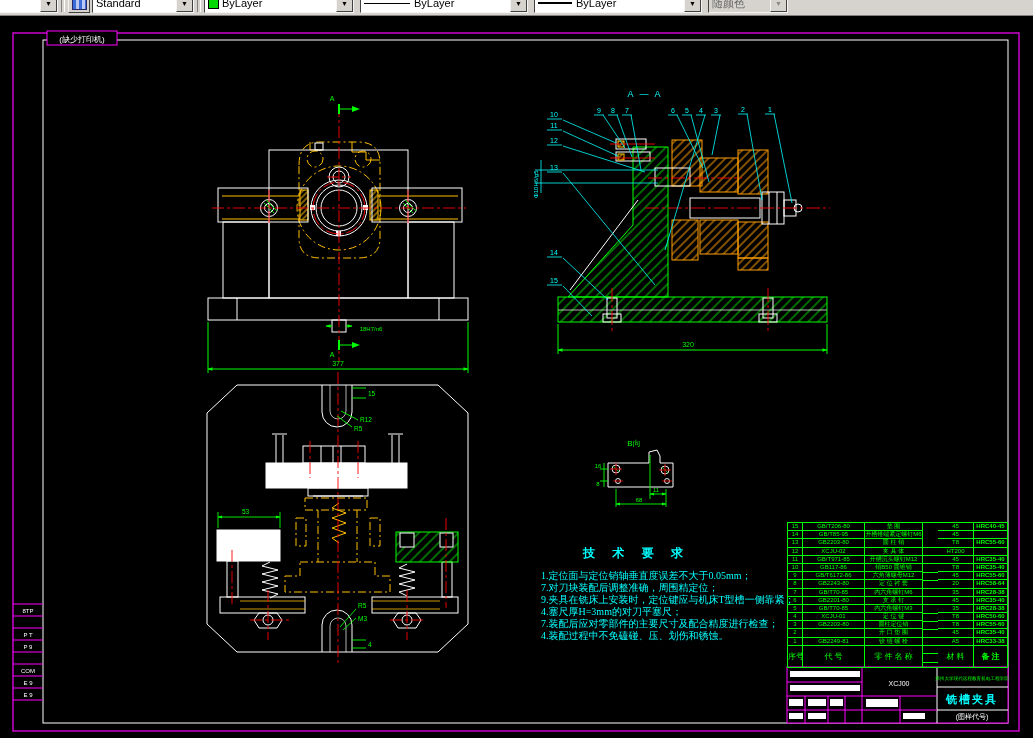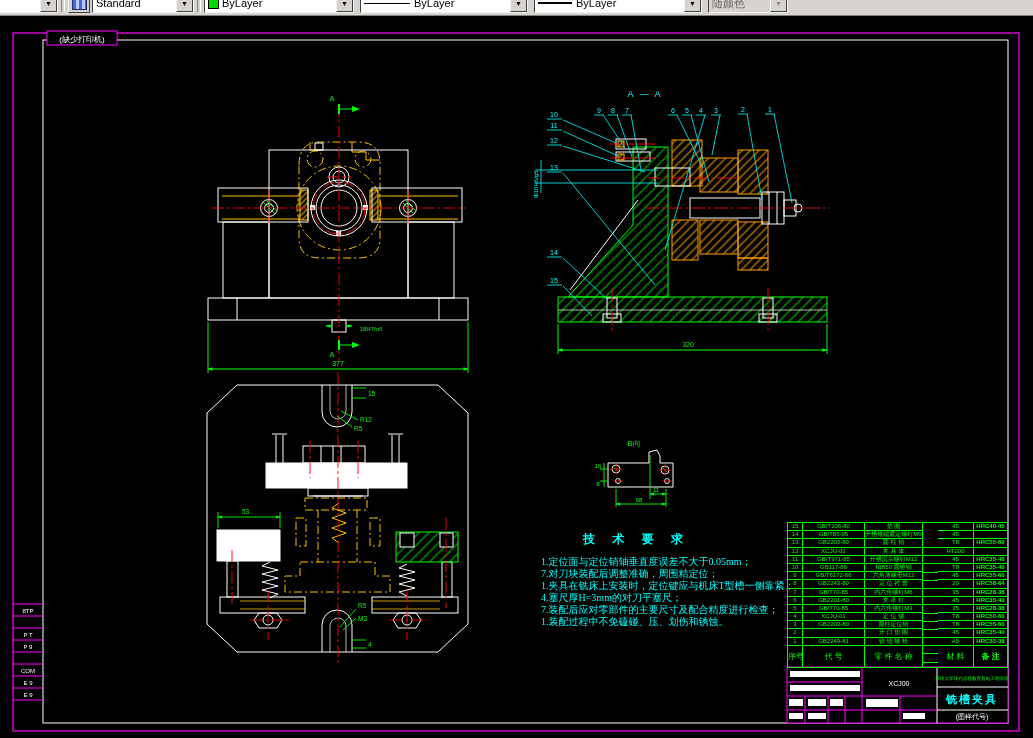--- a/index.html
+++ b/index.html
@@ -18,21 +18,21 @@
   .combo.disabled .combo-btn{color:#8a8a8a;}
   .tbsep{width:2px;height:14px;margin:0 3px 3px 3px;border-left:1px solid #808080;border-right:1px solid #fff;}
   .tbbtn{width:22px;height:20px;margin-bottom:2px;background:#d6d3ce;border:1px solid;
          border-color:#f4f4f4 #404040 #404040 #f4f4f4;display:flex;align-items:center;justify-content:center;padding:0;}
   .tbicon{width:13px;height:12px;border:1px solid #2a2a6a;
           background:repeating-linear-gradient(90deg,#3c6cd8 0 3px,#b8c8f0 3px 6px);}
   .swatch{width:9px;height:9px;background:#00d800;border:1px solid #000;margin-right:3px;flex:none;}
   .lt-line{width:46px;height:1px;background:#000;margin-right:4px;flex:none;}
   .lw-line{width:34px;height:2px;background:#000;margin-right:4px;flex:none;}
   
-  #techreq{position:absolute;left:541px;top:531px;width:252px;color:#00ffff;z-index:3;}
+  #techreq{position:absolute;left:541px;top:545px;width:252px;color:#00ffff;z-index:3;}
   #techreq .tr-title{font-size:12px;font-weight:bold;letter-spacing:7px;margin:0 0 8px 42px;}
   #techreq .tr-line{font-size:10px;line-height:12px;white-space:nowrap;overflow:hidden;font-family:Liberation Serif, serif;}
   
   #ptable{position:absolute;left:787px;top:522px;width:221px;z-index:3;color:#00ff00;
           border:1px solid #00ff00;box-sizing:border-box;}
   .prow{display:flex;height:8.2px;box-sizing:border-box;}
   .prow > span{display:block;box-sizing:border-box;border-right:1px solid #00ff00;border-bottom:1px solid #00ff00;
           font-size:6px;line-height:7px;text-align:center;white-space:nowrap;overflow:hidden;}
   .prow > span:last-child{border-right:none;font-weight:bold;}
   .c0{width:15px;} .c1{width:62px;} .c2{width:58px;} .c3{width:15px;margin-top:24px;} .c4{width:36px;} .c5{width:35px;flex:1;}
@@ -488,24 +488,24 @@
   <text x="972" y="680" fill="#00ff00" font-size="4.6" text-anchor="middle">郑州大学现代远程教育机电工程学院</text>
   <text x="972" y="703" fill="#00ffff" font-size="11" font-weight="bold" text-anchor="middle" letter-spacing="2">铣槽夹具</text>
   <text x="972" y="719" fill="#ffffff" font-size="7" text-anchor="middle">(图样代号)</text>
 </g>
 </svg>
 
 <div id="techreq">
   <div class="tr-title">技 术 要 求</div>
   <div class="tr-line">1.定位面与定位销轴垂直度误差不大于0.05mm；</div>
   <div class="tr-line">7.对刀块装配后调整准确，周围精定位；</div>
-  <div class="tr-line">1.夹具在铣床上安装时，定位键应与机床T型槽一侧靠紧；</div>
+  <div class="tr-line">9.夹具在铣床上安装时，定位键应与机床T型槽一侧靠紧；</div>
   <div class="tr-line">4.塞尺厚H=3mm的对刀平塞尺；</div>
   <div class="tr-line">7.装配后应对零部件的主要尺寸及配合精度进行检查；</div>
-  <div class="tr-line">1.装配过程中不免磕碰、压、划伤和锈蚀。</div>
+  <div class="tr-line">4.装配过程中不免磕碰、压、划伤和锈蚀。</div>
 </div>
 
 <div id="ptable">
   <div class="prow">
     <span class="c0">15</span>
         <span class="c1">GB/T206-80</span>
         <span class="c2">垫  圈</span>
         <span class="c3">7</span>
         <span class="c4">45</span>
         <span class="c5">HRC40-45</span>

